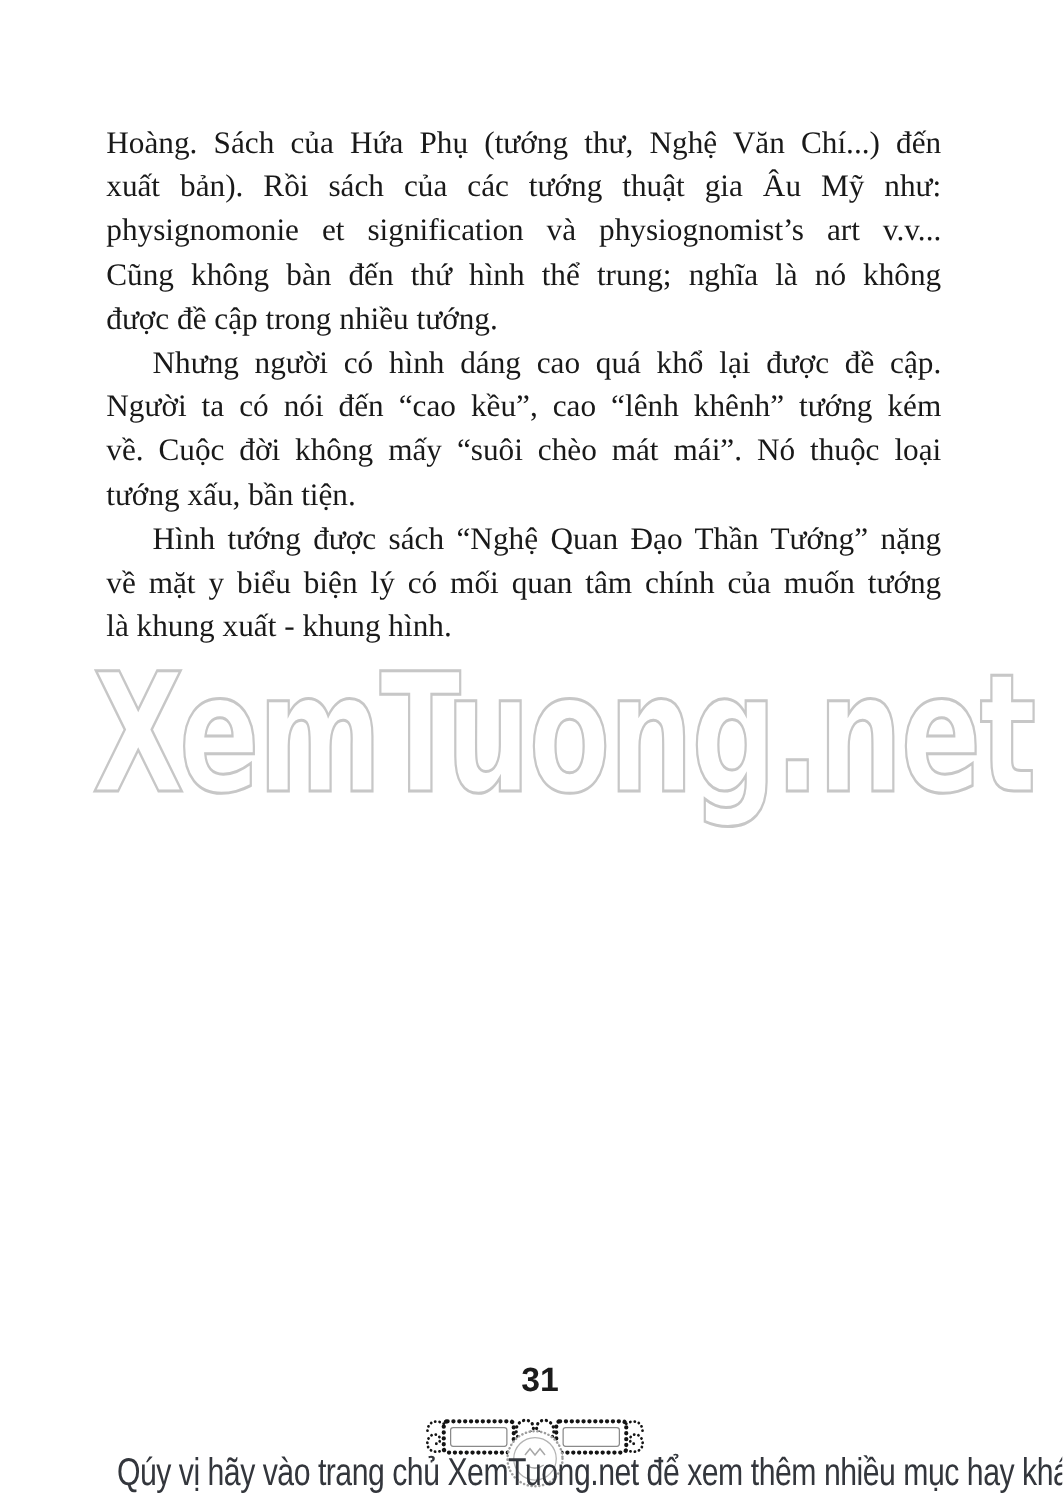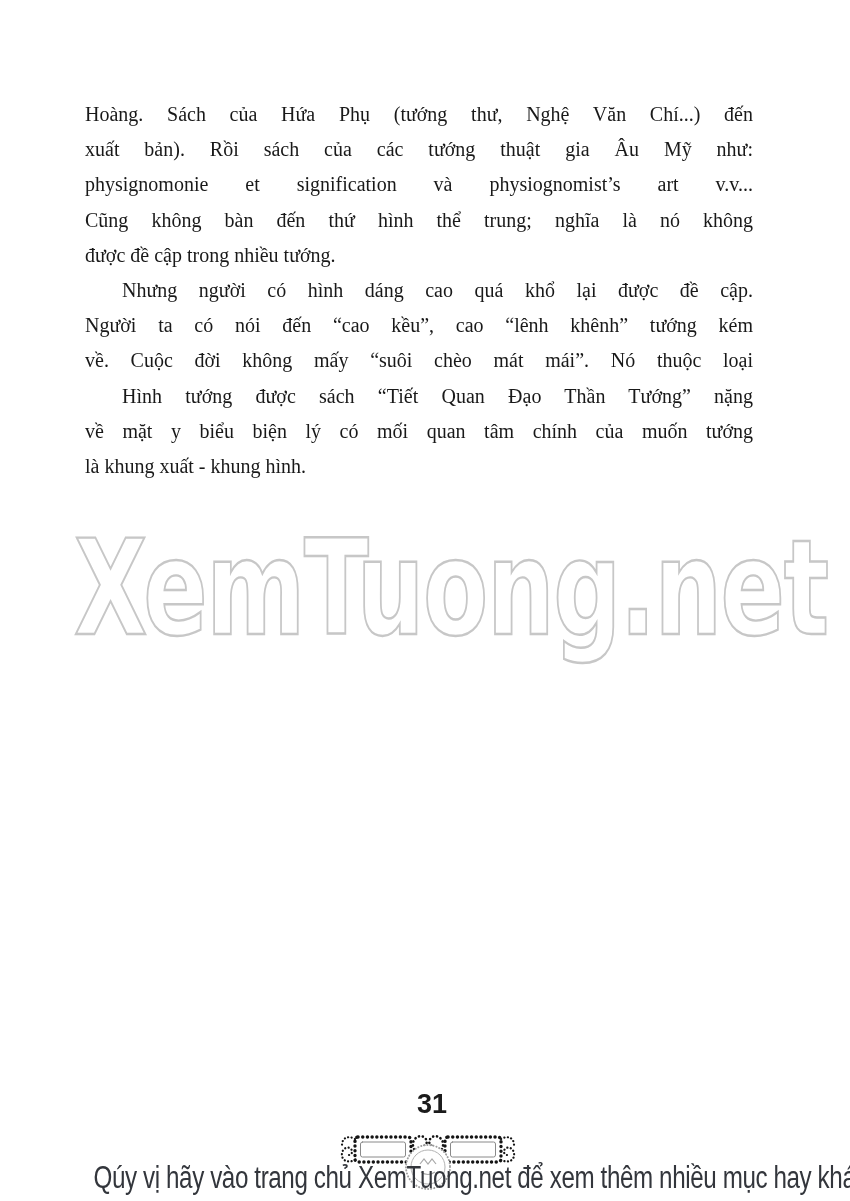--- a/index.html
+++ b/index.html
@@ -11,21 +11,21 @@
     overflow: hidden;
     font-family: "Liberation Serif", "DejaVu Serif", serif;
   }
 
   
   .text-block {
     position: absolute;
     left: 85px;
     top: 97px;
     width: 668px;
-    font-size: 20px;
+    font-size: 25px;
     line-height: 35.2px;
     color: #191919;
     z-index: 3;
   }
   .para { margin: 0; padding: 0; }
   .line {
     text-align: justify;
     text-align-last: justify;
     white-space: normal;
     height: 35.2px;
@@ -107,23 +107,24 @@
         <div class="line">Hoàng. Sách của Hứa Phụ (tướng thư, Nghệ Văn Chí...) đến</div>
         <div class="line">xuất bản). Rồi sách của các tướng thuật gia Âu Mỹ như:</div>
         <div class="line">physignomonie et signification và physiognomist’s art v.v...</div>
         <div class="line">Cũng không bàn đến thứ hình thể trung; nghĩa là nó không</div>
         <div class="line last">được đề cập trong nhiều tướng.</div>
       </div>
       <div class="para">
         <div class="line indent">Nhưng người có hình dáng cao quá khổ lại được đề cập.</div>
         <div class="line">Người ta có nói đến “cao kều”, cao “lênh khênh” tướng kém</div>
         <div class="line">về. Cuộc đời không mấy “suôi chèo mát mái”. Nó thuộc loại</div>
+        <div class="line last">tướng xấu, bần tiện.</div>
       </div>
       <div class="para">
-        <div class="line indent">Hình tướng được sách “Tiết Quan Đạo Thần Tướng” nặng</div>
+        <div class="line indent">Hình tướng được sách “Nghệ Quan Đạo Thần Tướng” nặng</div>
         <div class="line">về mặt y biểu biện lý có mối quan tâm chính của muốn tướng</div>
         <div class="line last">là khung xuất - khung hình.</div>
       </div>
     </div>
 
   <div class="page-number">31</div>
 
   <svg class="ornament" viewBox="0 0 180 66">
     <g fill="none" stroke="#141414" stroke-linecap="round">
 

